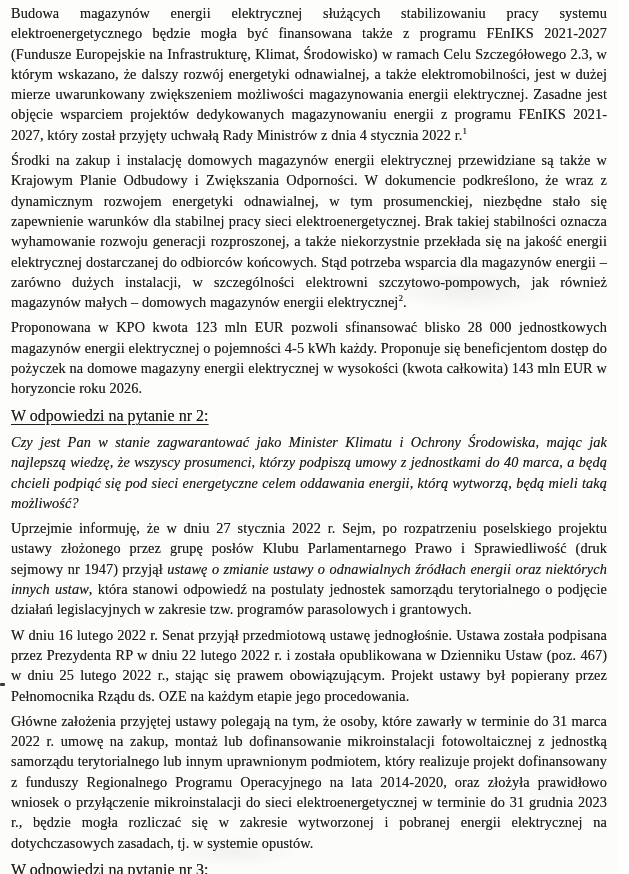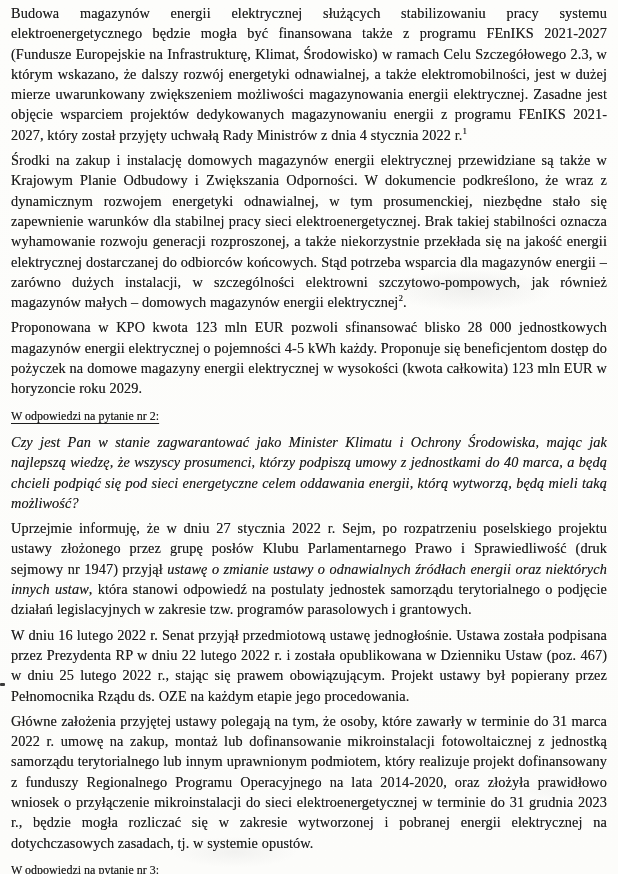--- a/index.html
+++ b/index.html
@@ -29,21 +29,21 @@
     text-align: justify;
     text-justify: inter-word;
     letter-spacing: 0.1px;
     text-shadow: 0 0 0.6px rgba(40,40,40,0.65);
   }
   .para.question, .it {
     font-style: italic;
   }
   .heading {
     margin: 7px 0 6px 0;
-    font-size: 12px;
+    font-size: 16px;
     line-height: 20.3px;
     text-align: left;
     text-shadow: 0 0 0.6px rgba(40,40,40,0.65);
   }
   .heading > span {
     text-decoration: underline;
     text-decoration-thickness: 1px;
     text-underline-offset: 3px;
   }
   sup.fn {
@@ -63,21 +63,21 @@
 </style>
 </head>
 <body>
 
 <div class="scan-page">
 
   <p class="para"><span>Budowa magazynów energii elektrycznej służących stabilizowaniu pracy systemu elektroenergetycznego będzie mogła być finansowana także z programu FEnIKS 2021-2027 (Fundusze Europejskie na Infrastrukturę, Klimat, Środowisko) w ramach Celu Szczegółowego 2.3, w którym wskazano, że dalszy rozwój energetyki odnawialnej, a także elektromobilności, jest w dużej mierze uwarunkowany zwiększeniem możliwości magazynowania energii elektrycznej. Zasadne jest objęcie wsparciem projektów dedykowanych magazynowaniu energii z programu FEnIKS 2021-2027, który został przyjęty uchwałą Rady Ministrów z dnia 4 stycznia 2022 r.</span><sup class="fn">1</sup></p>
 
   <p class="para"><span>Środki na zakup i instalację domowych magazynów energii elektrycznej przewidziane są także w Krajowym Planie Odbudowy i Zwiększania Odporności. W dokumencie podkreślono, że wraz z dynamicznym rozwojem energetyki odnawialnej, w tym prosumenckiej, niezbędne stało się zapewnienie warunków dla stabilnej pracy sieci elektroenergetycznej. Brak takiej stabilności oznacza wyhamowanie rozwoju generacji rozproszonej, a także niekorzystnie przekłada się na jakość energii elektrycznej dostarczanej do odbiorców końcowych. Stąd potrzeba wsparcia dla magazynów energii – zarówno dużych instalacji, w szczególności elektrowni szczytowo-pompowych, jak również magazynów małych – domowych magazynów energii elektrycznej</span><sup class="fn">2</sup><span>.</span></p>
 
-  <p class="para"><span>Proponowana w KPO kwota 123 mln EUR pozwoli sfinansować blisko 28 000 jednostkowych magazynów energii elektrycznej o pojemności 4-5 kWh każdy. Proponuje się beneficjentom dostęp do pożyczek na domowe magazyny energii elektrycznej w wysokości (kwota całkowita) 123 mln EUR w horyzoncie roku 2029.</span></p>
+  <p class="para"><span>Proponowana w KPO kwota 123 mln EUR pozwoli sfinansować blisko 28 000 jednostkowych magazynów energii elektrycznej o pojemności 4-5 kWh każdy. Proponuje się beneficjentom dostęp do pożyczek na domowe magazyny energii elektrycznej w wysokości (kwota całkowita) 143 mln EUR w horyzoncie roku 2026.</span></p>
 
   <p class="heading"><span>W odpowiedzi na pytanie nr 2:</span></p>
 
   <p class="para question"><span>Czy jest Pan w stanie zagwarantować jako Minister Klimatu i Ochrony Środowiska, mając jak najlepszą wiedzę, że wszyscy prosumenci, którzy podpiszą umowy z jednostkami do 40 marca, a będą chcieli podpiąć się pod sieci energetyczne celem oddawania energii, którą wytworzą, będą mieli taką możliwość?</span></p>
 
   <p class="para"><span>Uprzejmie informuję, że w dniu 27 stycznia 2022 r. Sejm, po rozpatrzeniu poselskiego projektu ustawy złożonego przez grupę posłów Klubu Parlamentarnego Prawo i Sprawiedliwość (druk sejmowy nr 1947) przyjął </span><span class="it">ustawę o zmianie ustawy o odnawialnych źródłach energii oraz niektórych innych ustaw</span><span>, która stanowi odpowiedź na postulaty jednostek samorządu terytorialnego o podjęcie działań legislacyjnych w zakresie tzw. programów parasolowych i grantowych.</span></p>
 
   <p class="para"><span>W dniu 16 lutego 2022 r. Senat przyjął przedmiotową ustawę jednogłośnie. Ustawa została podpisana przez Prezydenta RP w dniu 22 lutego 2022 r. i została opublikowana w Dzienniku Ustaw (poz. 467) w dniu 25 lutego 2022 r., stając się prawem obowiązującym. Projekt ustawy był popierany przez Pełnomocnika Rządu ds. OZE na każdym etapie jego procedowania.</span></p>
 
   <p class="para"><span>Główne założenia przyjętej ustawy polegają na tym, że osoby, które zawarły w terminie do 31 marca 2022 r. umowę na zakup, montaż lub dofinansowanie mikroinstalacji fotowoltaicznej z jednostką samorządu terytorialnego lub innym uprawnionym podmiotem, który realizuje projekt dofinansowany z funduszy Regionalnego Programu Operacyjnego na lata 2014-2020, oraz złożyła prawidłowo wniosek o przyłączenie mikroinstalacji do sieci elektroenergetycznej w terminie do 31 grudnia 2023 r., będzie mogła rozliczać się w zakresie wytworzonej i pobranej energii elektrycznej na dotychczasowych zasadach, tj. w systemie opustów.</span></p>

